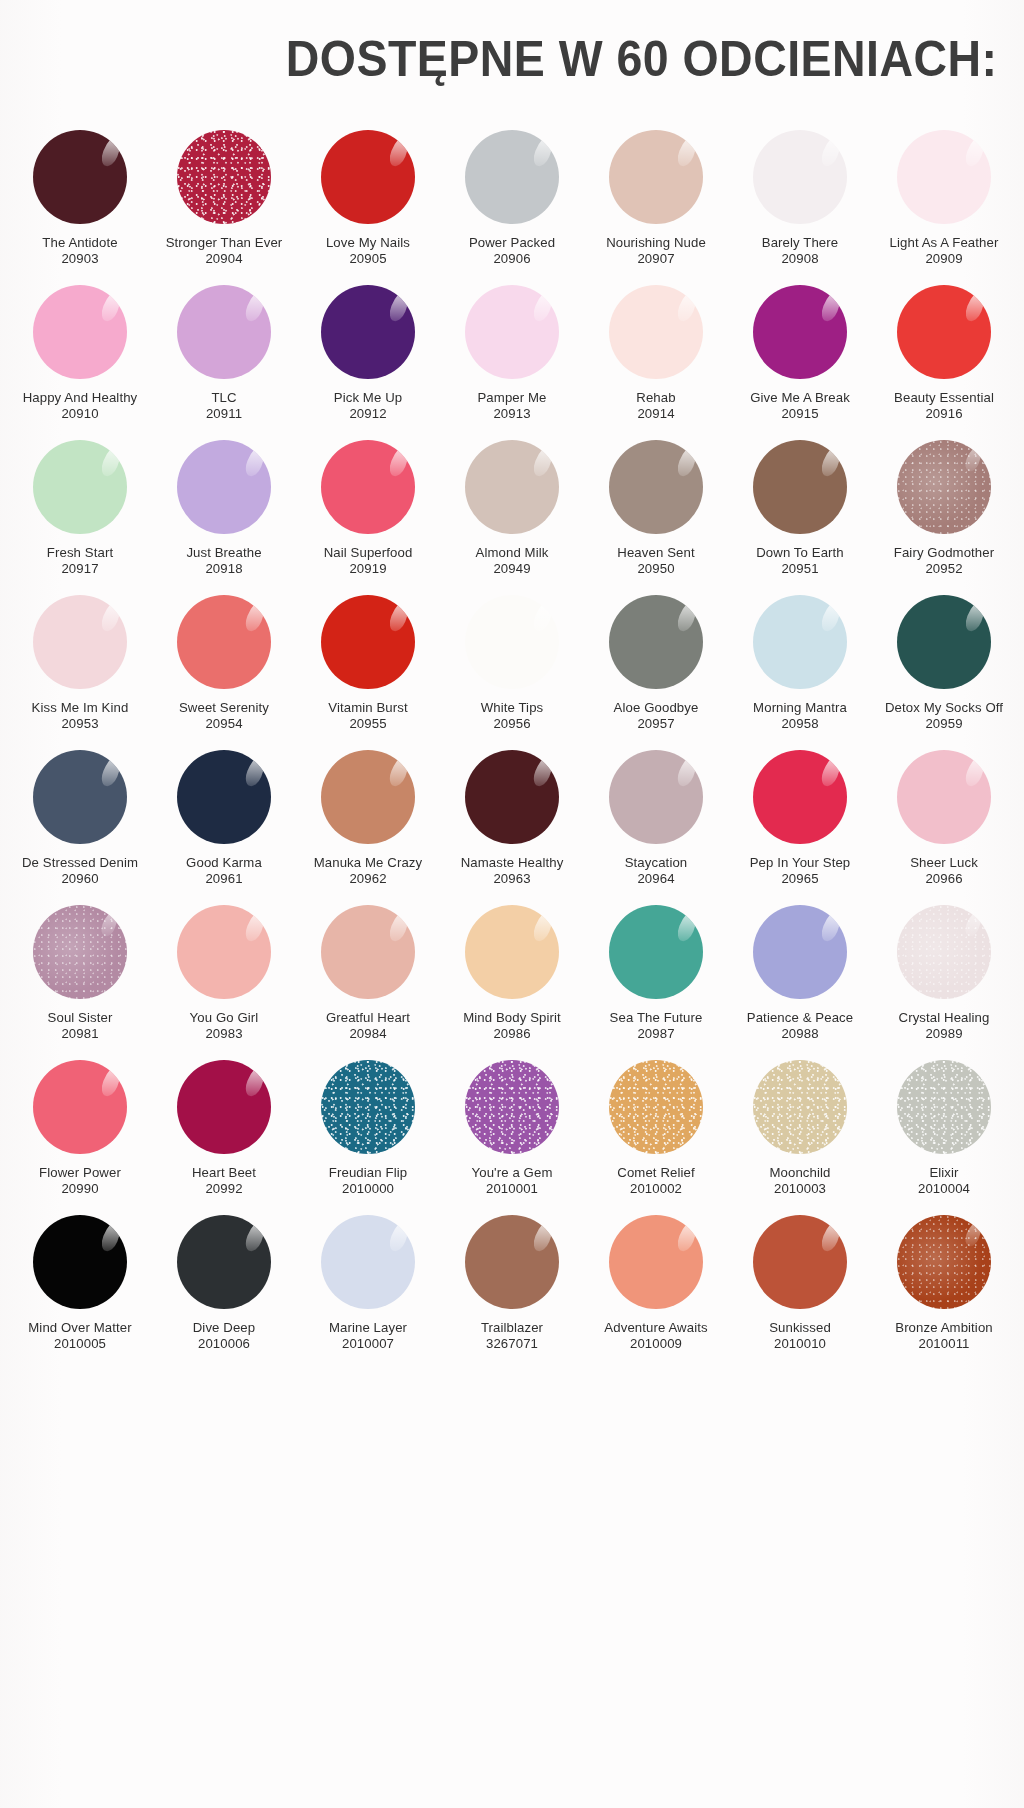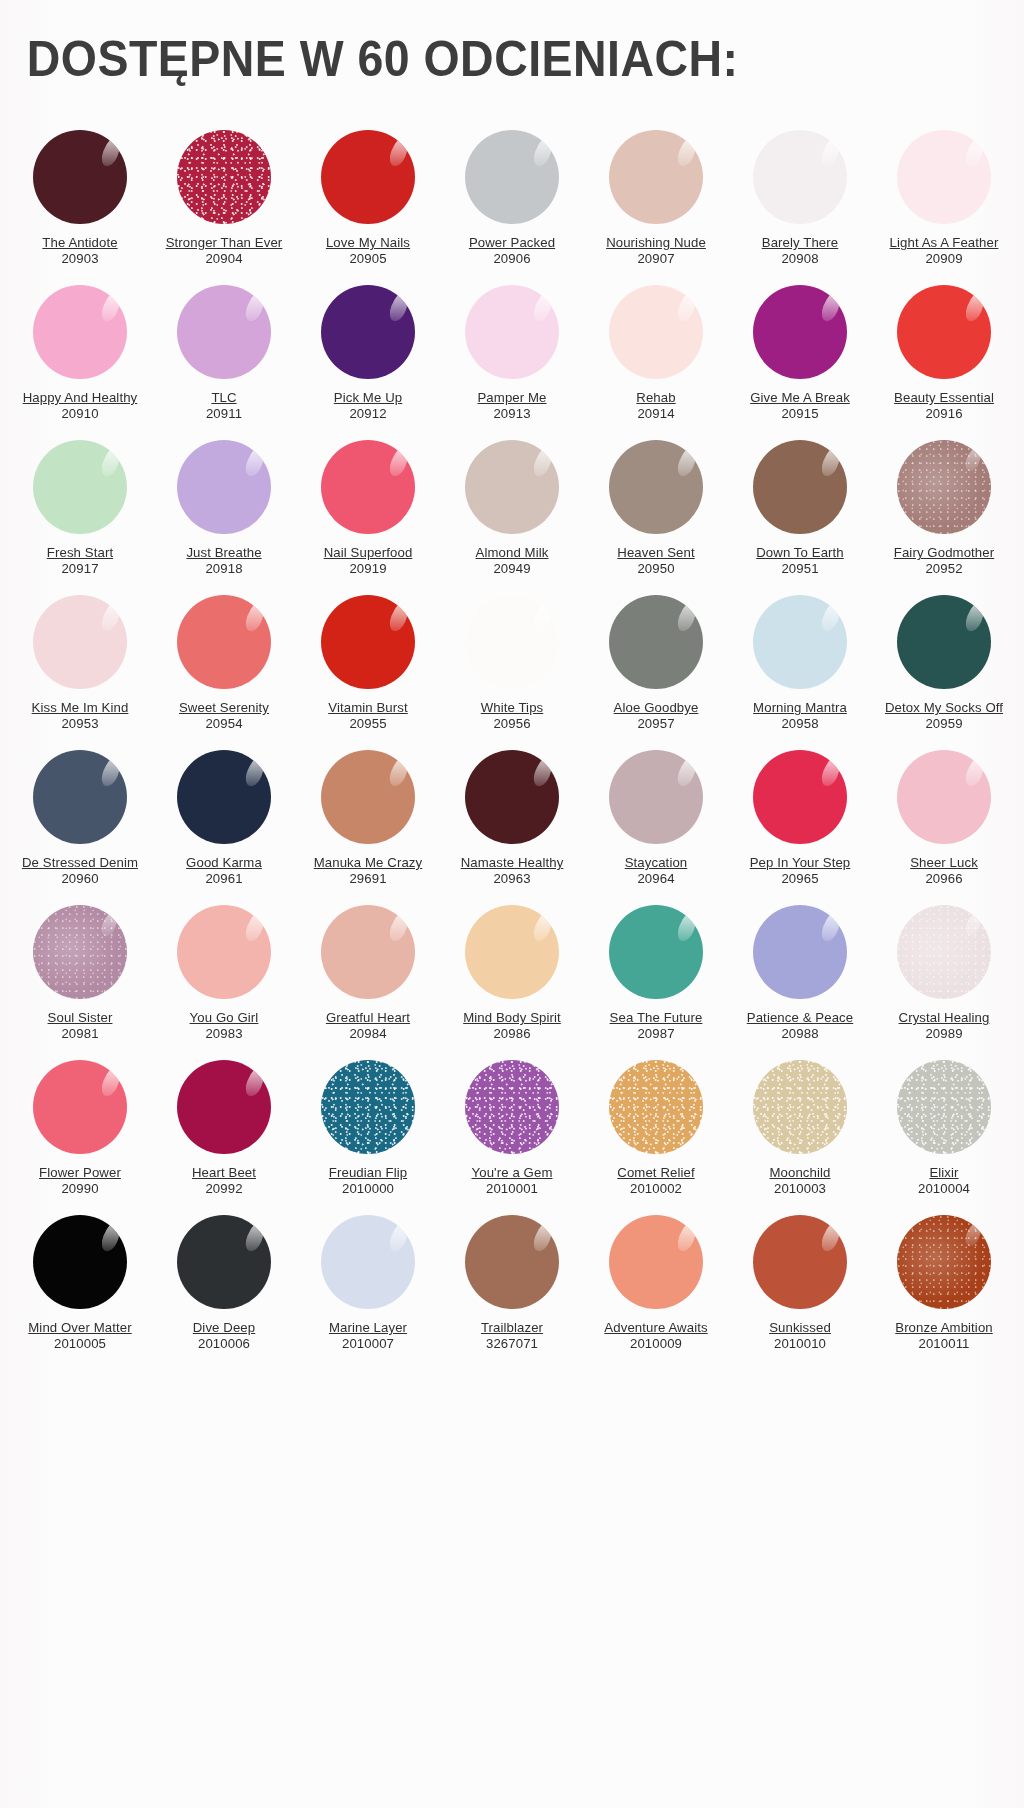--- a/index.html
+++ b/index.html
@@ -17,21 +17,22 @@
     background:
       linear-gradient(90deg, rgba(248,246,246,0.7) 0%, rgba(255,255,255,0) 6%, rgba(255,255,255,0) 94%, rgba(248,246,246,0.7) 100%),
       #fdfcfc;
     position: relative;
     padding: 0;
   }
   .header {
     height: 118px;
     display: flex;
     align-items: center;
-    justify-content: flex-start;
+    justify-content: flex-end;
+    margin-left: 43px;
   }
   .title {
     font-family: "Liberation Sans", sans-serif;
     font-weight: bold;
     font-size: 50px;
     letter-spacing: 0.5px;
     color: #3d3d3d;
     transform: scaleX(0.93);
     white-space: nowrap;
   }
@@ -101,21 +102,21 @@
   }
   .label {
     margin-top: 9px;
     text-align: center;
     line-height: 15.5px;
     font-size: 13.2px;
     color: #2f2f2f;
     font-family: "Liberation Sans", sans-serif;
     letter-spacing: 0.1px;
   }
-  .label .name { display: block; text-decoration: underline; }
+  .label .name { display: block; }
   .label .code { display: block; }
 </style>
 </head>
 <body>
 
 <div class="page">
 
   <div class="header">
     <div class="title">DOSTĘPNE W 60 ODCIENIACH:</div>
   </div>
@@ -390,21 +391,21 @@
           <span class="name">Good Karma</span>
           <span class="code">20961</span>
         </div>
       </div>
       <div class="cell">
         <div class="swatch-wrap">
           <div class="swatch" style="background-color: rgb(199, 134, 103);"></div>
         </div>
         <div class="label">
           <span class="name">Manuka Me Crazy</span>
-          <span class="code">29691</span>
+          <span class="code">20962</span>
         </div>
       </div>
       <div class="cell">
         <div class="swatch-wrap">
           <div class="swatch" style="background-color: rgb(77, 28, 32);"></div>
         </div>
         <div class="label">
           <span class="name">Namaste Healthy</span>
           <span class="code">20963</span>
         </div>

